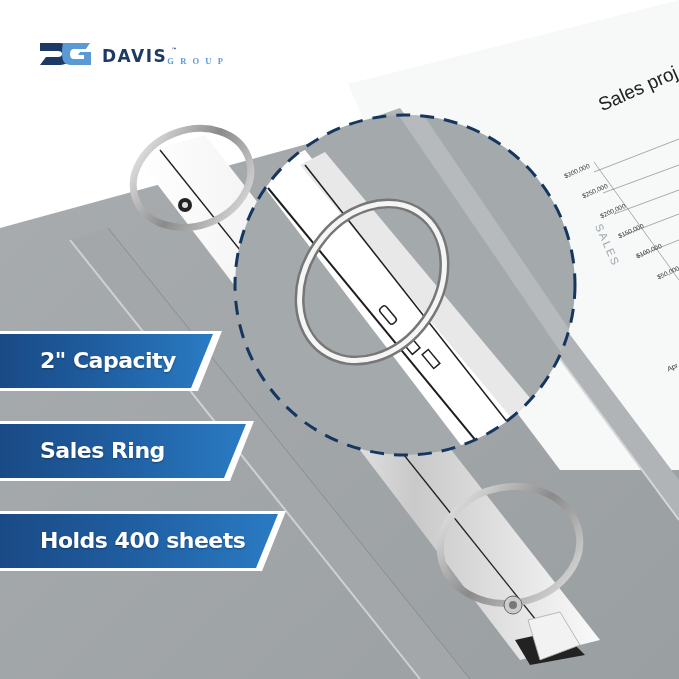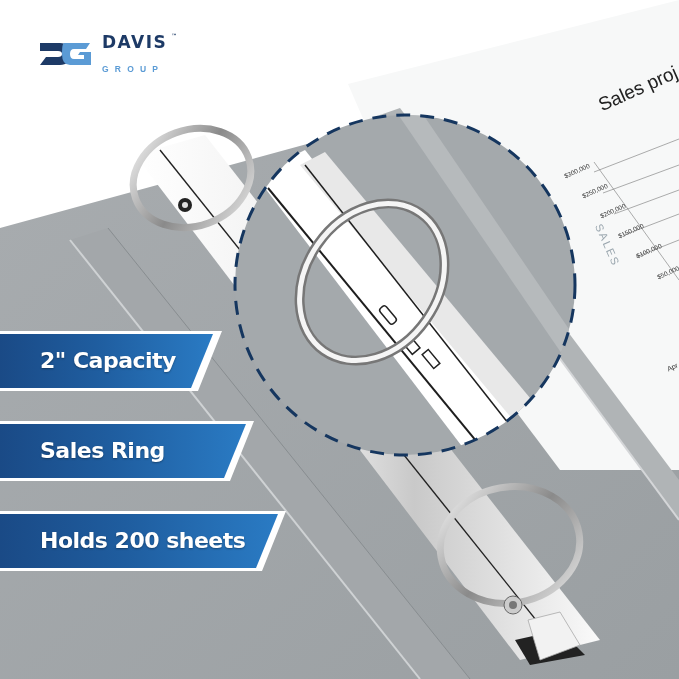--- a/index.html
+++ b/index.html
@@ -6,28 +6,28 @@
     body {
       width: 679px; height: 679px; overflow: hidden; position: relative;
       background: #ffffff;
       font-family: "DejaVu Sans", sans-serif;
     }
     .scene { position: absolute; left: 0; top: 0; width: 679px; height: 679px; }
 
     
     .logo { position: absolute; left: 40px; top: 38px; height: 32px; display: flex; align-items: center; }
     .logo-mark { width: 52px; height: 30px; position: relative; }
-    .logo-text { margin-left: 10px; display: flex; flex-direction: column; line-height: 1; }
+    .logo-text { margin-left: 10px; display: flex; line-height: 1; align-items: flex-end; }
     .logo-davis {
       font-family: "DejaVu Sans", sans-serif; font-weight: bold; font-size: 17px;
       color: #1d3a66; letter-spacing: 1.5px; position: relative;
     }
     .logo-tm { font-size: 6px; position: absolute; top: -1px; right: -10px; letter-spacing: 0; }
     .logo-group {
-      font-family: Liberation Sans, sans-serif; font-weight: bold; font-size: 8.5px;
+      font-family: Liberation Serif, serif; font-weight: bold; font-size: 8.5px;
       color: #5b9bd5; letter-spacing: 6.2px; margin-top: 14px;
     }
 
     
     .doc-title {
       position: absolute; left: 595px; top: 96px; font-size: 19px; color: #222;
       font-family: "Liberation Sans", sans-serif;
       transform: rotate(-24deg); transform-origin: left top; white-space: nowrap;
     }
     .doc-tick {
@@ -172,15 +172,15 @@
     <span class="banner-label" style="left:40px">2" Capacity</span>
   </div>
   <div class="banner" style="top:421px;width:254px">
     <div class="banner-outline" style="width:254px"></div>
     <div class="banner-fill" style="width:246px"></div>
     <span class="banner-label" style="left:40px">Sales Ring</span>
   </div>
   <div class="banner" style="top:511px;width:286px">
     <div class="banner-outline" style="width:286px"></div>
     <div class="banner-fill" style="width:278px"></div>
-    <span class="banner-label" style="left:40px">Holds 200 sheets</span>
+    <span class="banner-label" style="left:40px">Holds 400 sheets</span>
   </div>
 </div>
 
 </body></html>

